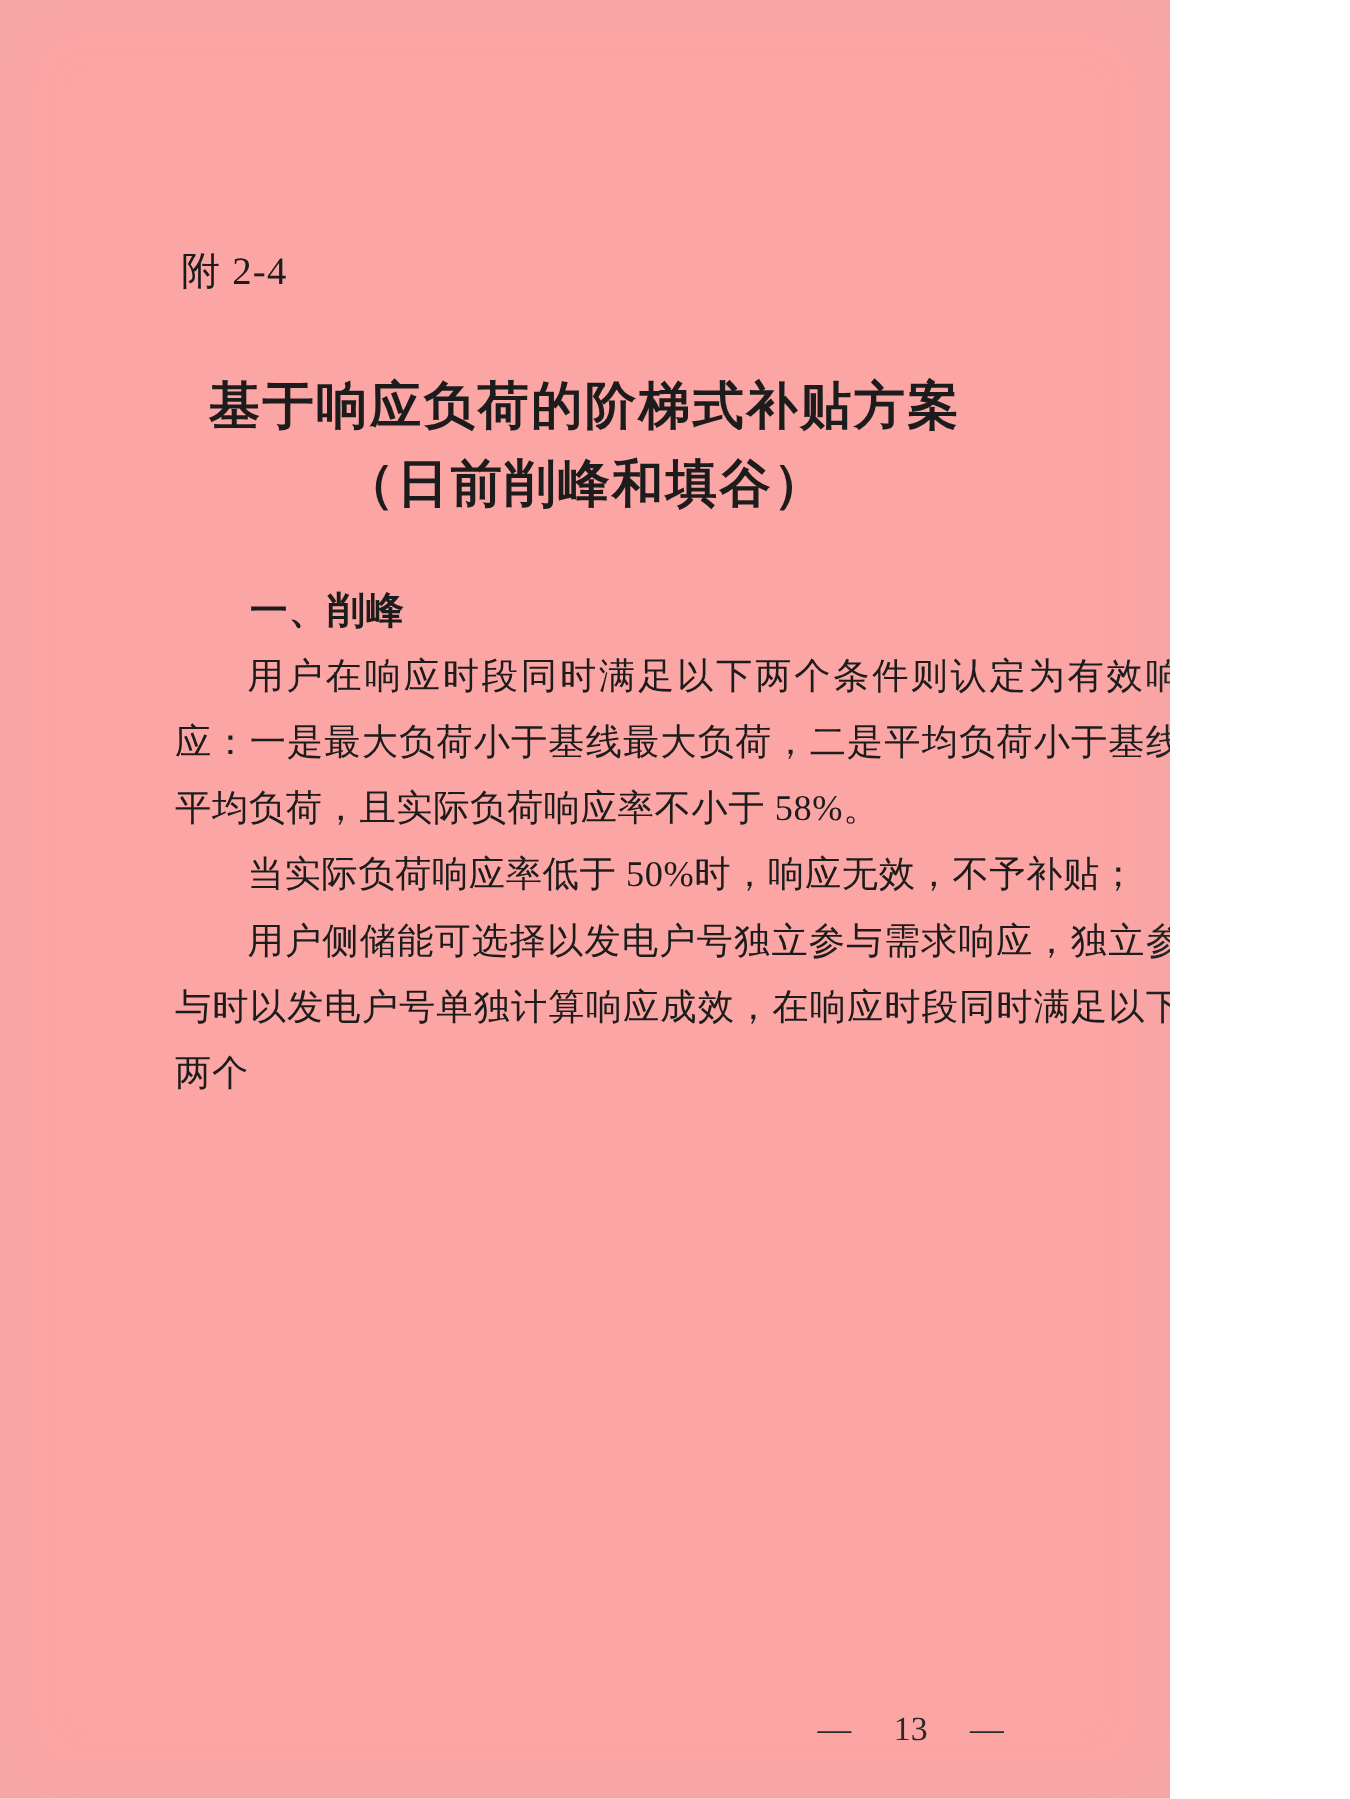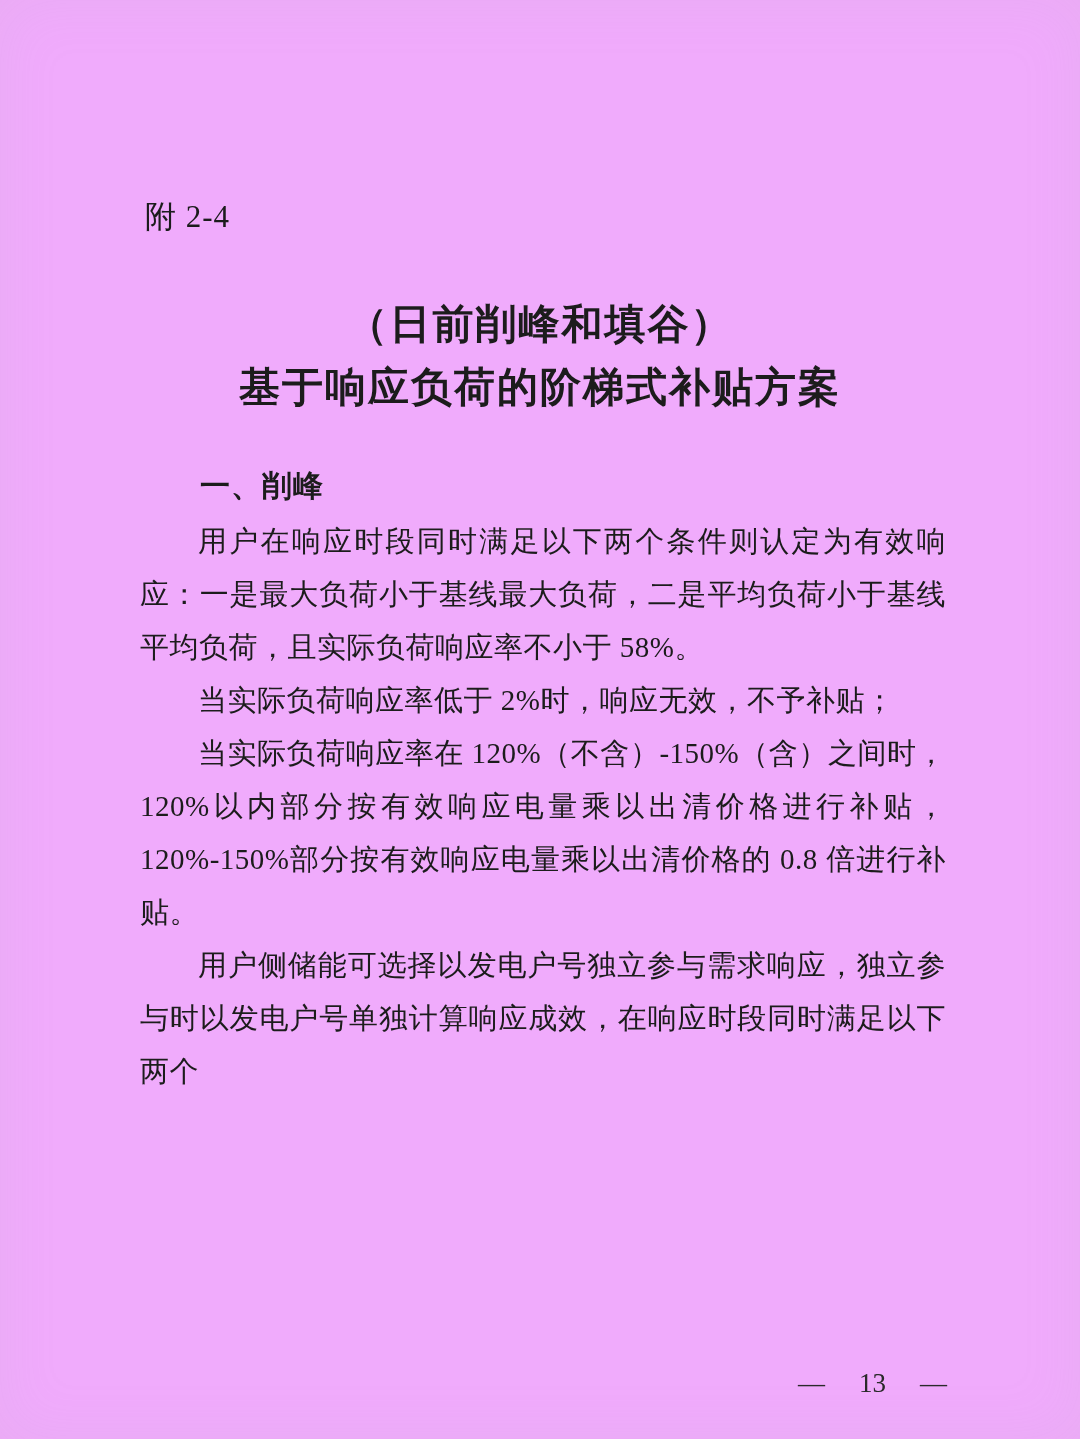--- a/index.html
+++ b/index.html
@@ -5,23 +5,23 @@
   * { margin: 0; padding: 0; box-sizing: border-box; }
 
   html, body {
     width: 1080px;
     height: 1439px;
     background: #ffffff;
   }
 
   .page {
     position: relative;
-    width: 1080px;
+    width: 936px;
     height: 1439px;
-    background: #f0abfc;
+    background: #fca5a5;
     font-family: "Liberation Serif", "DejaVu Serif", serif;
     color: #1c1c1c;
     overflow: hidden;
   }
 
   
   .page::after {
     content: "";
     position: absolute;
     inset: 0;
@@ -52,21 +52,21 @@
   .content {
     position: absolute;
     left: 140px;
     top: 462px;
     width: 806px;
     font-size: 29px;
     line-height: 53px;
   }
 
   .section-heading {
-    font-family: Liberation Mono, monospace;
+    font-family: Liberation Sans, sans-serif;
     font-weight: bold;
     font-size: 30px;
     line-height: 53px;
     text-indent: 2em;
     letter-spacing: 1px;
   }
 
   .content p {
     text-indent: 2em;
     text-align: justify;
@@ -85,30 +85,29 @@
   }
 </style>
 </head>
 <body>
 
 <div class="page">
 
   <div class="attachment-label">附 2-4</div>
 
   <div class="doc-title">
+    <div>基于响应负荷的阶梯式补贴方案</div>
     <div>（日前削峰和填谷）</div>
-    <div>基于响应负荷的阶梯式补贴方案</div>
   </div>
 
   <div class="content">
     <div class="section-heading">一、削峰</div>
 
     <p>用户在响应时段同时满足以下两个条件则认定为有效响应：一是最大负荷小于基线最大负荷，二是平均负荷小于基线平均负荷，且实际负荷响应率不小于 58%。</p>
-    <p>当实际负荷响应率低于 2%时，响应无效，不予补贴；</p>
-    <p>当实际负荷响应率在 120%（不含）-150%（含）之间时，120%以内部分按有效响应电量乘以出清价格进行补贴，120%-150%部分按有效响应电量乘以出清价格的 0.8 倍进行补贴。</p>
+    <p>当实际负荷响应率低于 50%时，响应无效，不予补贴；</p>
     <p>用户侧储能可选择以发电户号独立参与需求响应，独立参与时以发电户号单独计算响应成效，在响应时段同时满足以下两个</p>
   </div>
 
   <div class="page-footer">
     <span>—</span>
     <span>13</span>
     <span>—</span>
   </div>
 
 </div>

